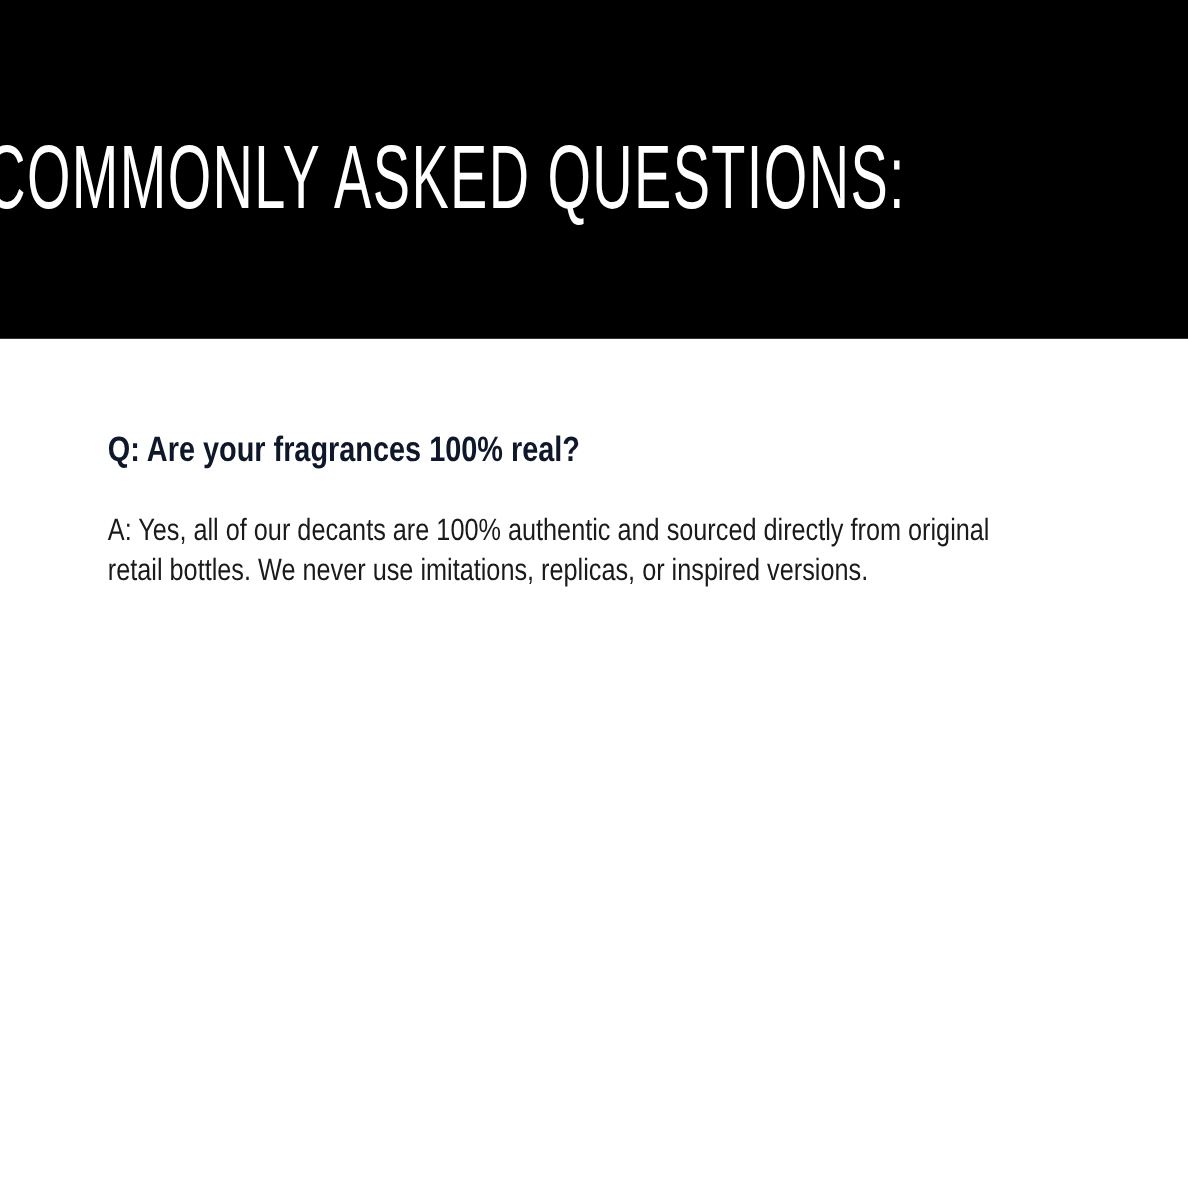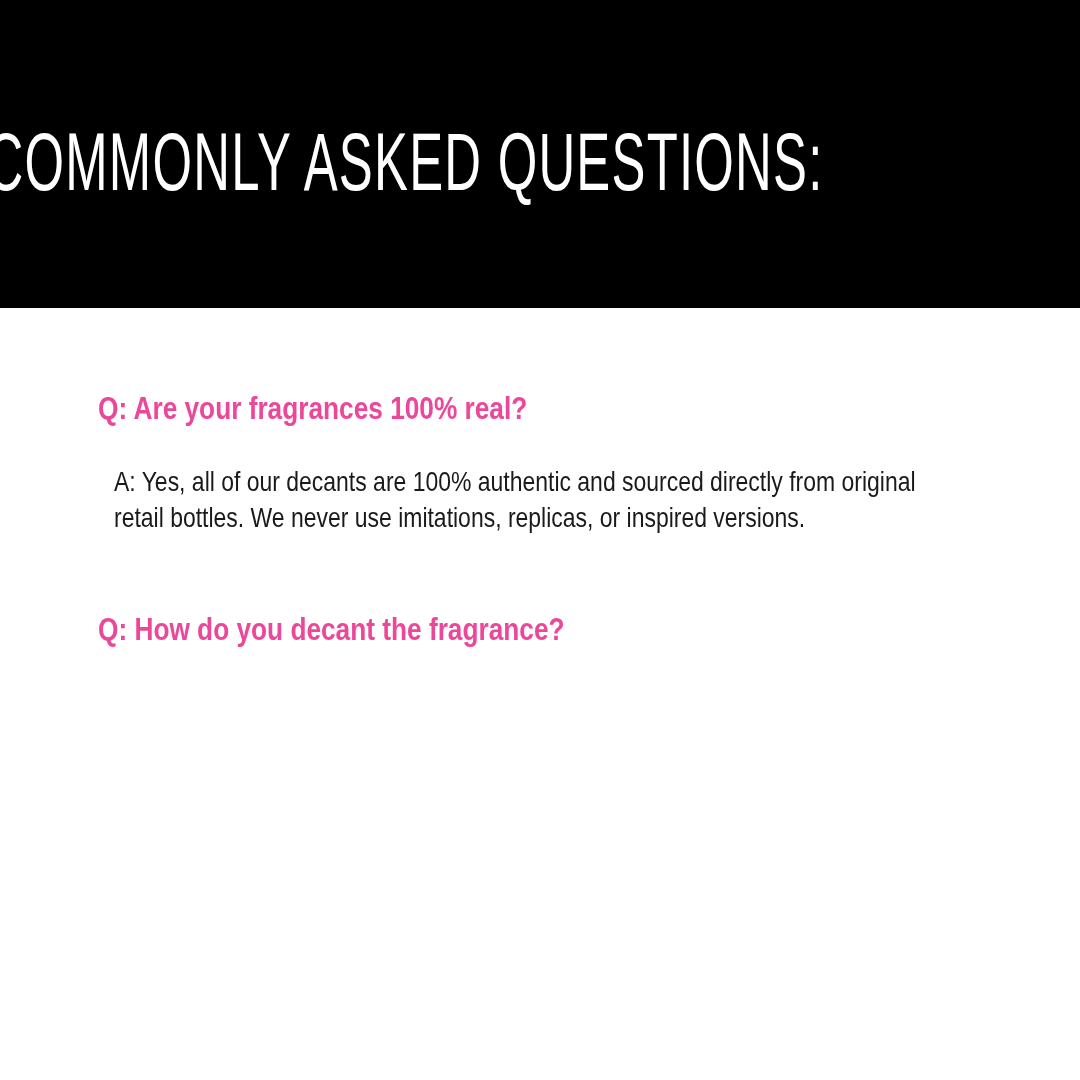--- a/index.html
+++ b/index.html
@@ -42,29 +42,29 @@
     letter-spacing: 2px;
   }
   
   .content {
     padding: 80px 0 0 98px;
   }
   .q {
     font-size: 32px;
     line-height: 40px;
     font-weight: 700;
-    color: #ec4899;
+    color: #0f172a;
     margin: 0 0 36px 0;
   }
   .a {
     font-size: 28px;
     line-height: 36px;
     font-weight: 400;
     color: #1a1a1a;
-    margin: 0 0 73px 16px;
+    margin: 0 0 73px 0;
   }
   .condense {
     display: block;
     width: 1180px;
     transform: scaleX(0.82);
     transform-origin: 0 0;
     white-space: pre-line;
   }
   .a em {
     font-style: italic;
@@ -86,23 +86,20 @@
       <h2 class="q">
           <span class="condense">Q: Are your fragrances 100% real?</span>
         </h2>
       <p class="a">
           <span class="condense">A: Yes, all of our decants are 100% authentic and sourced directly from original
 retail bottles. We never use imitations, replicas, or inspired versions.</span>
         </p>
     </div>
 
     <div>
-      <h2 class="q">
-          <span class="condense">Q: How do you decant the fragrance?</span>
-        </h2>
     </div>
 
     <div>
     </div>
 
   </div>
 
 </div>
 
 </body></html>

